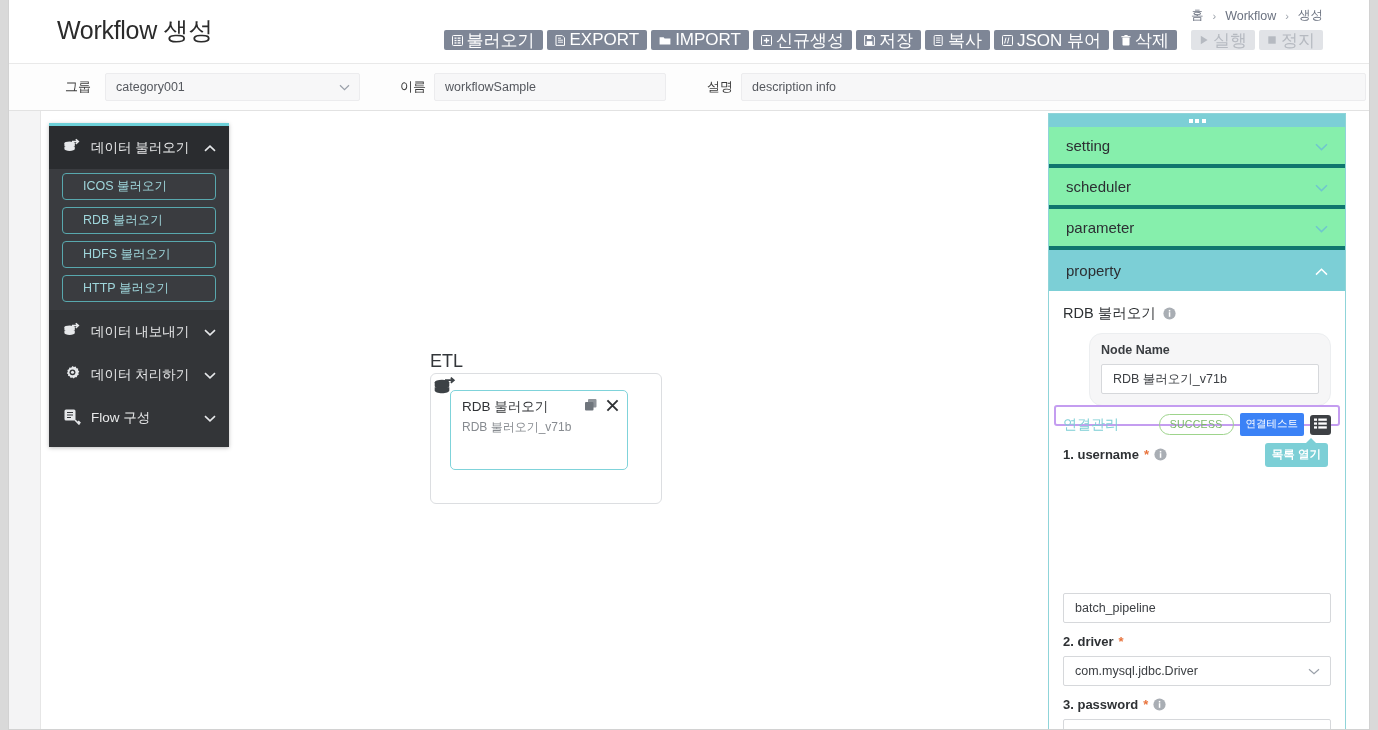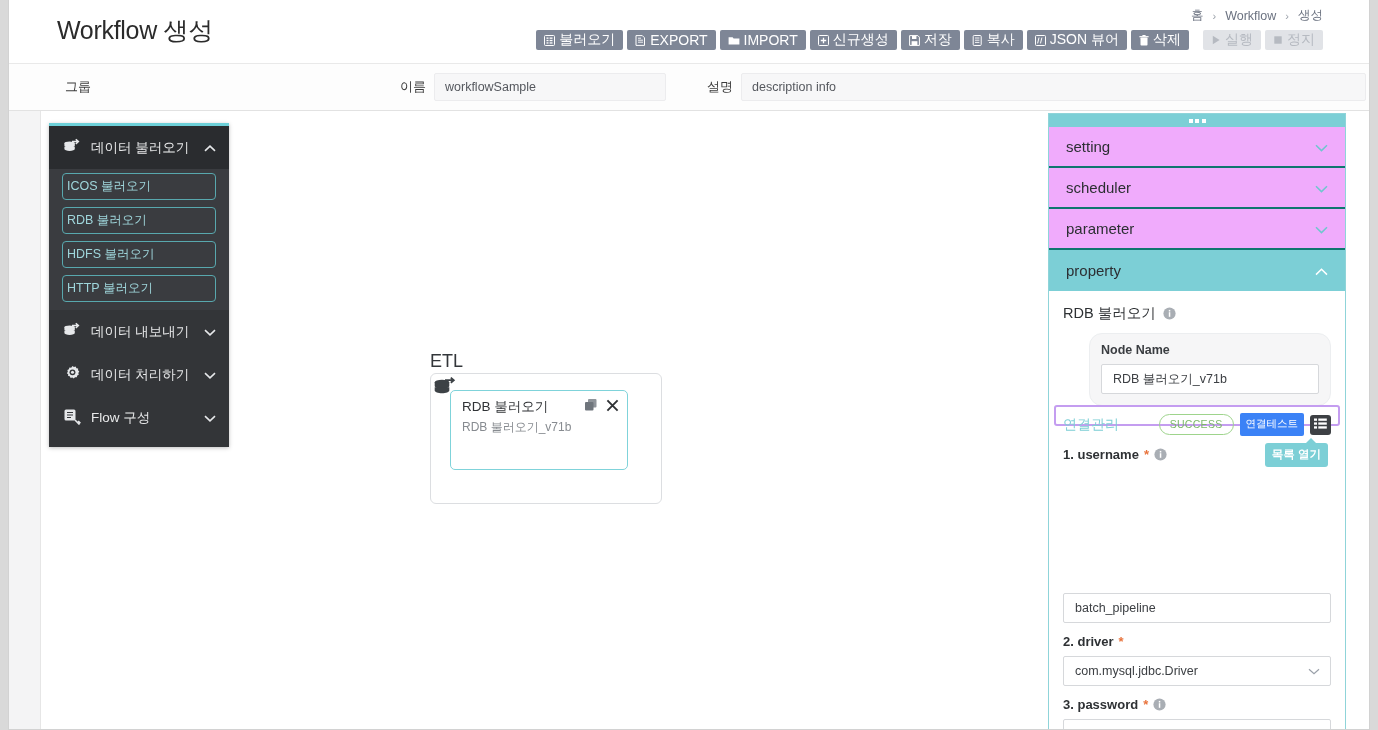--- a/index.html
+++ b/index.html
@@ -47,21 +47,21 @@
     position: absolute;
     right: 46px; top: 30px;
     display: flex; align-items: center; gap: 4px;
   }
   .tb-btn {
     height: 20px;
     background: #7e8696;
     color: #ffffff;
     border: none;
     border-radius: 2px;
-    font-size: 14px;
+    font-size: 17px;
     font-family: inherit;
     padding: 0 8px;
     display: flex; align-items: center; gap: 4px;
     cursor: pointer;
     white-space: nowrap;
   }
   .tb-btn.disabled { background: #e1e3e7; color: #b6bac1; cursor: default; }
   .tb-btn .ic { display: inline-flex; align-items: center; }
   .tb-gap { width: 6px; }
 
@@ -131,21 +131,21 @@
   .sb-group-head .lbl { flex: 1; }
   .sb-sub { background: #3a3c40; padding: 4px 13px 8px 13px; }
   .sb-item {
     height: 27px;
     margin-bottom: 7px;
     border: 1px solid #58a8ae;
     border-radius: 4px;
     color: #9fd6db;
     font-size: 12.5px;
     display: flex; align-items: center;
-    padding-left: 4px;
+    padding-left: 20px;
     cursor: pointer;
     background: transparent;
   }
   .sb-item:last-child { margin-bottom: 0; }
 
   
   .etl-label {
     position: absolute;
     left: 389px; top: 240px;
     font-size: 18px;
@@ -193,27 +193,27 @@
     overflow: hidden;
   }
   .rp-grip {
     height: 13px; background: #7ccfd6;
     display: flex; align-items: center; justify-content: center; gap: 2.5px;
     cursor: grab;
   }
   .rp-grip i { width: 4px; height: 4px; background: #ffffff; display: block; }
   .rp-acc {
     height: 41px;
-    border-bottom: 2px solid #0f766e;
+    border-bottom: 4px solid #0f766e;
     display: flex; align-items: center;
     padding: 0 17px;
     font-size: 15px;
     color: #2c2f33;
     cursor: pointer;
-    background: #f0abfc;
+    background: #86efac;
   }
   .rp-acc .lbl { flex: 1; }
   .rp-acc.active { background: #7ccfd6; border-bottom: none; }
   .rp-body { padding: 13px 14px 0 14px; position: relative; }
   .rp-node-title {
     font-size: 14.5px; color: #2e3134;
     display: flex; align-items: center; gap: 7px;
     margin-bottom: 10px;
   }
   .nodename-box {
@@ -417,20 +417,28 @@
               <rect x="1.3" y="1.3" width="7.4" height="7.4" fill="#b6bac1"></rect>
             </svg>
         </span>
         <span>정지</span>
       </button>
     </div>
   </div>
 
   <div class="meta-row">
     <div class="meta-label" style="position:absolute;left:56px;">그룹</div>
+    <div class="meta-field" style="position:absolute;left:96px;width:255px;">
+      <span>category001</span>
+      <span class="chev">
+        <svg width="11" height="7" viewBox="0 0 11 7">
+            <path d="M1 1.2L5.5 5.6 10 1.2" fill="none" stroke="#9aa0a9" stroke-width="1.2"></path>
+          </svg>
+      </span>
+    </div>
 
     <div class="meta-label" style="position:absolute;left:391px;">이름</div>
     <div class="meta-field" style="position:absolute;left:425px;width:232px;">
       <span>workflowSample</span>
     </div>
 
     <div class="meta-label" style="position:absolute;left:698px;">설명</div>
     <div class="meta-field" style="position:absolute;left:732px;width:625px;">
       <span>description info</span>
     </div>

